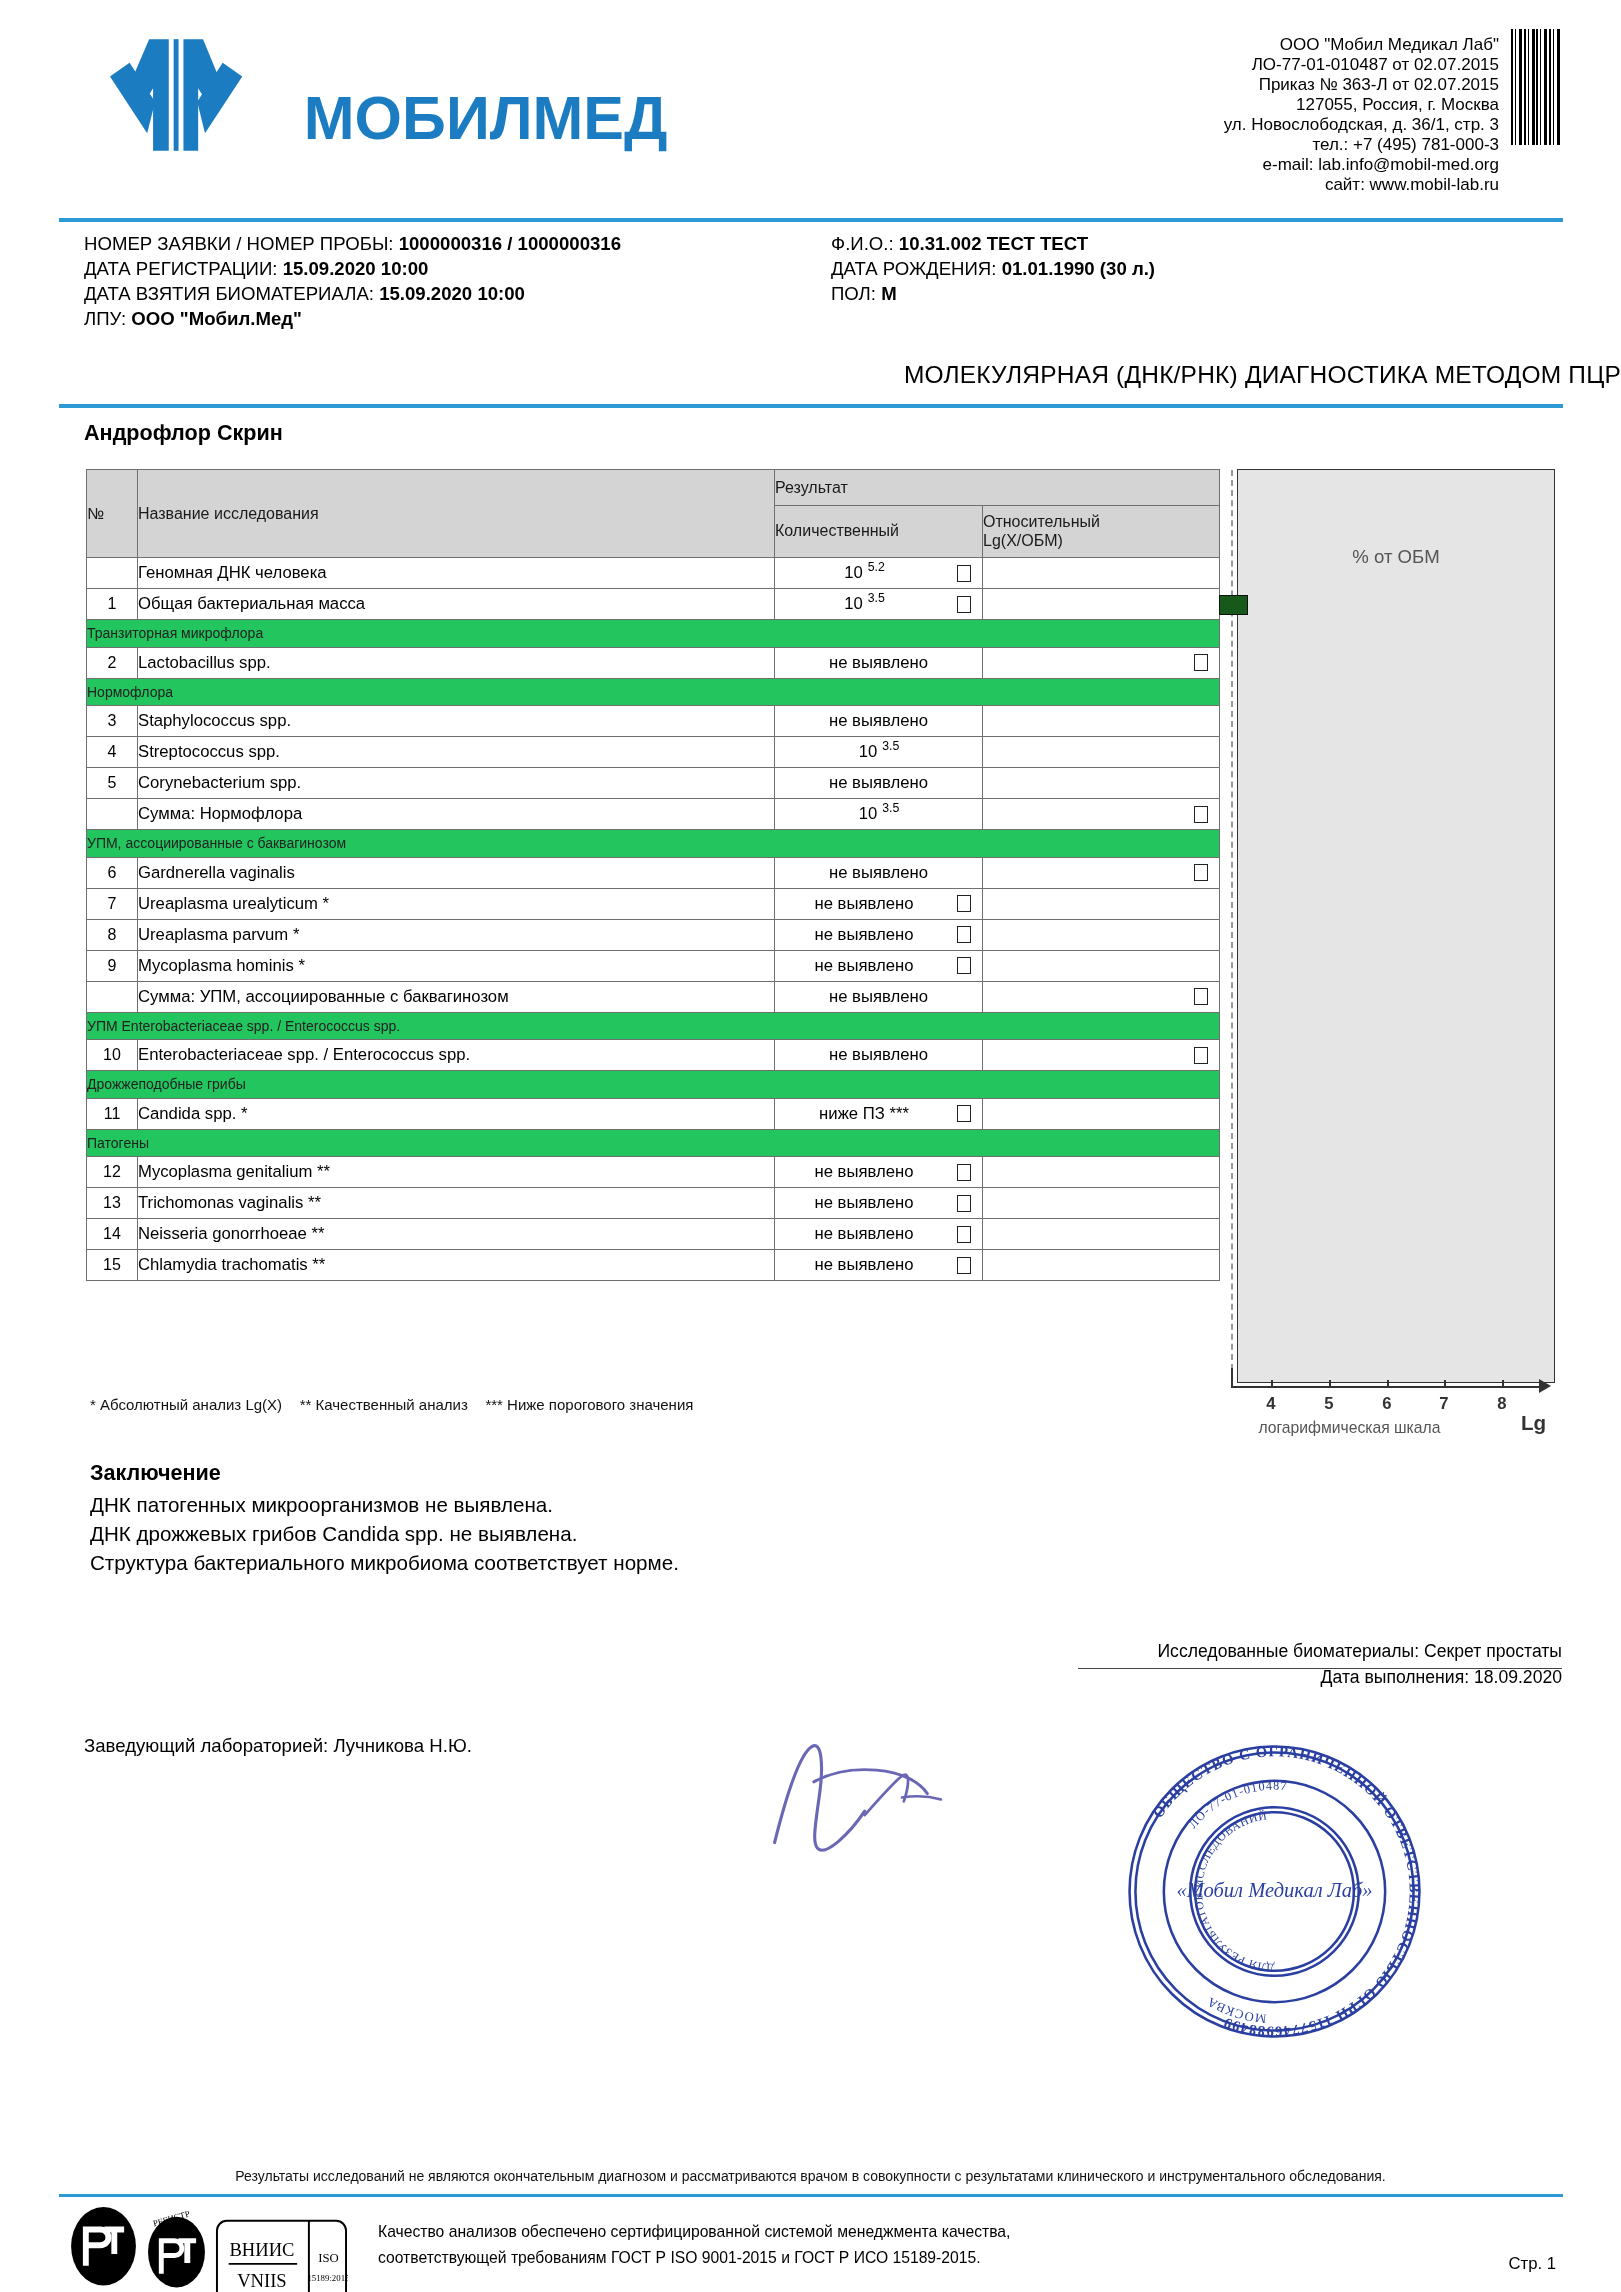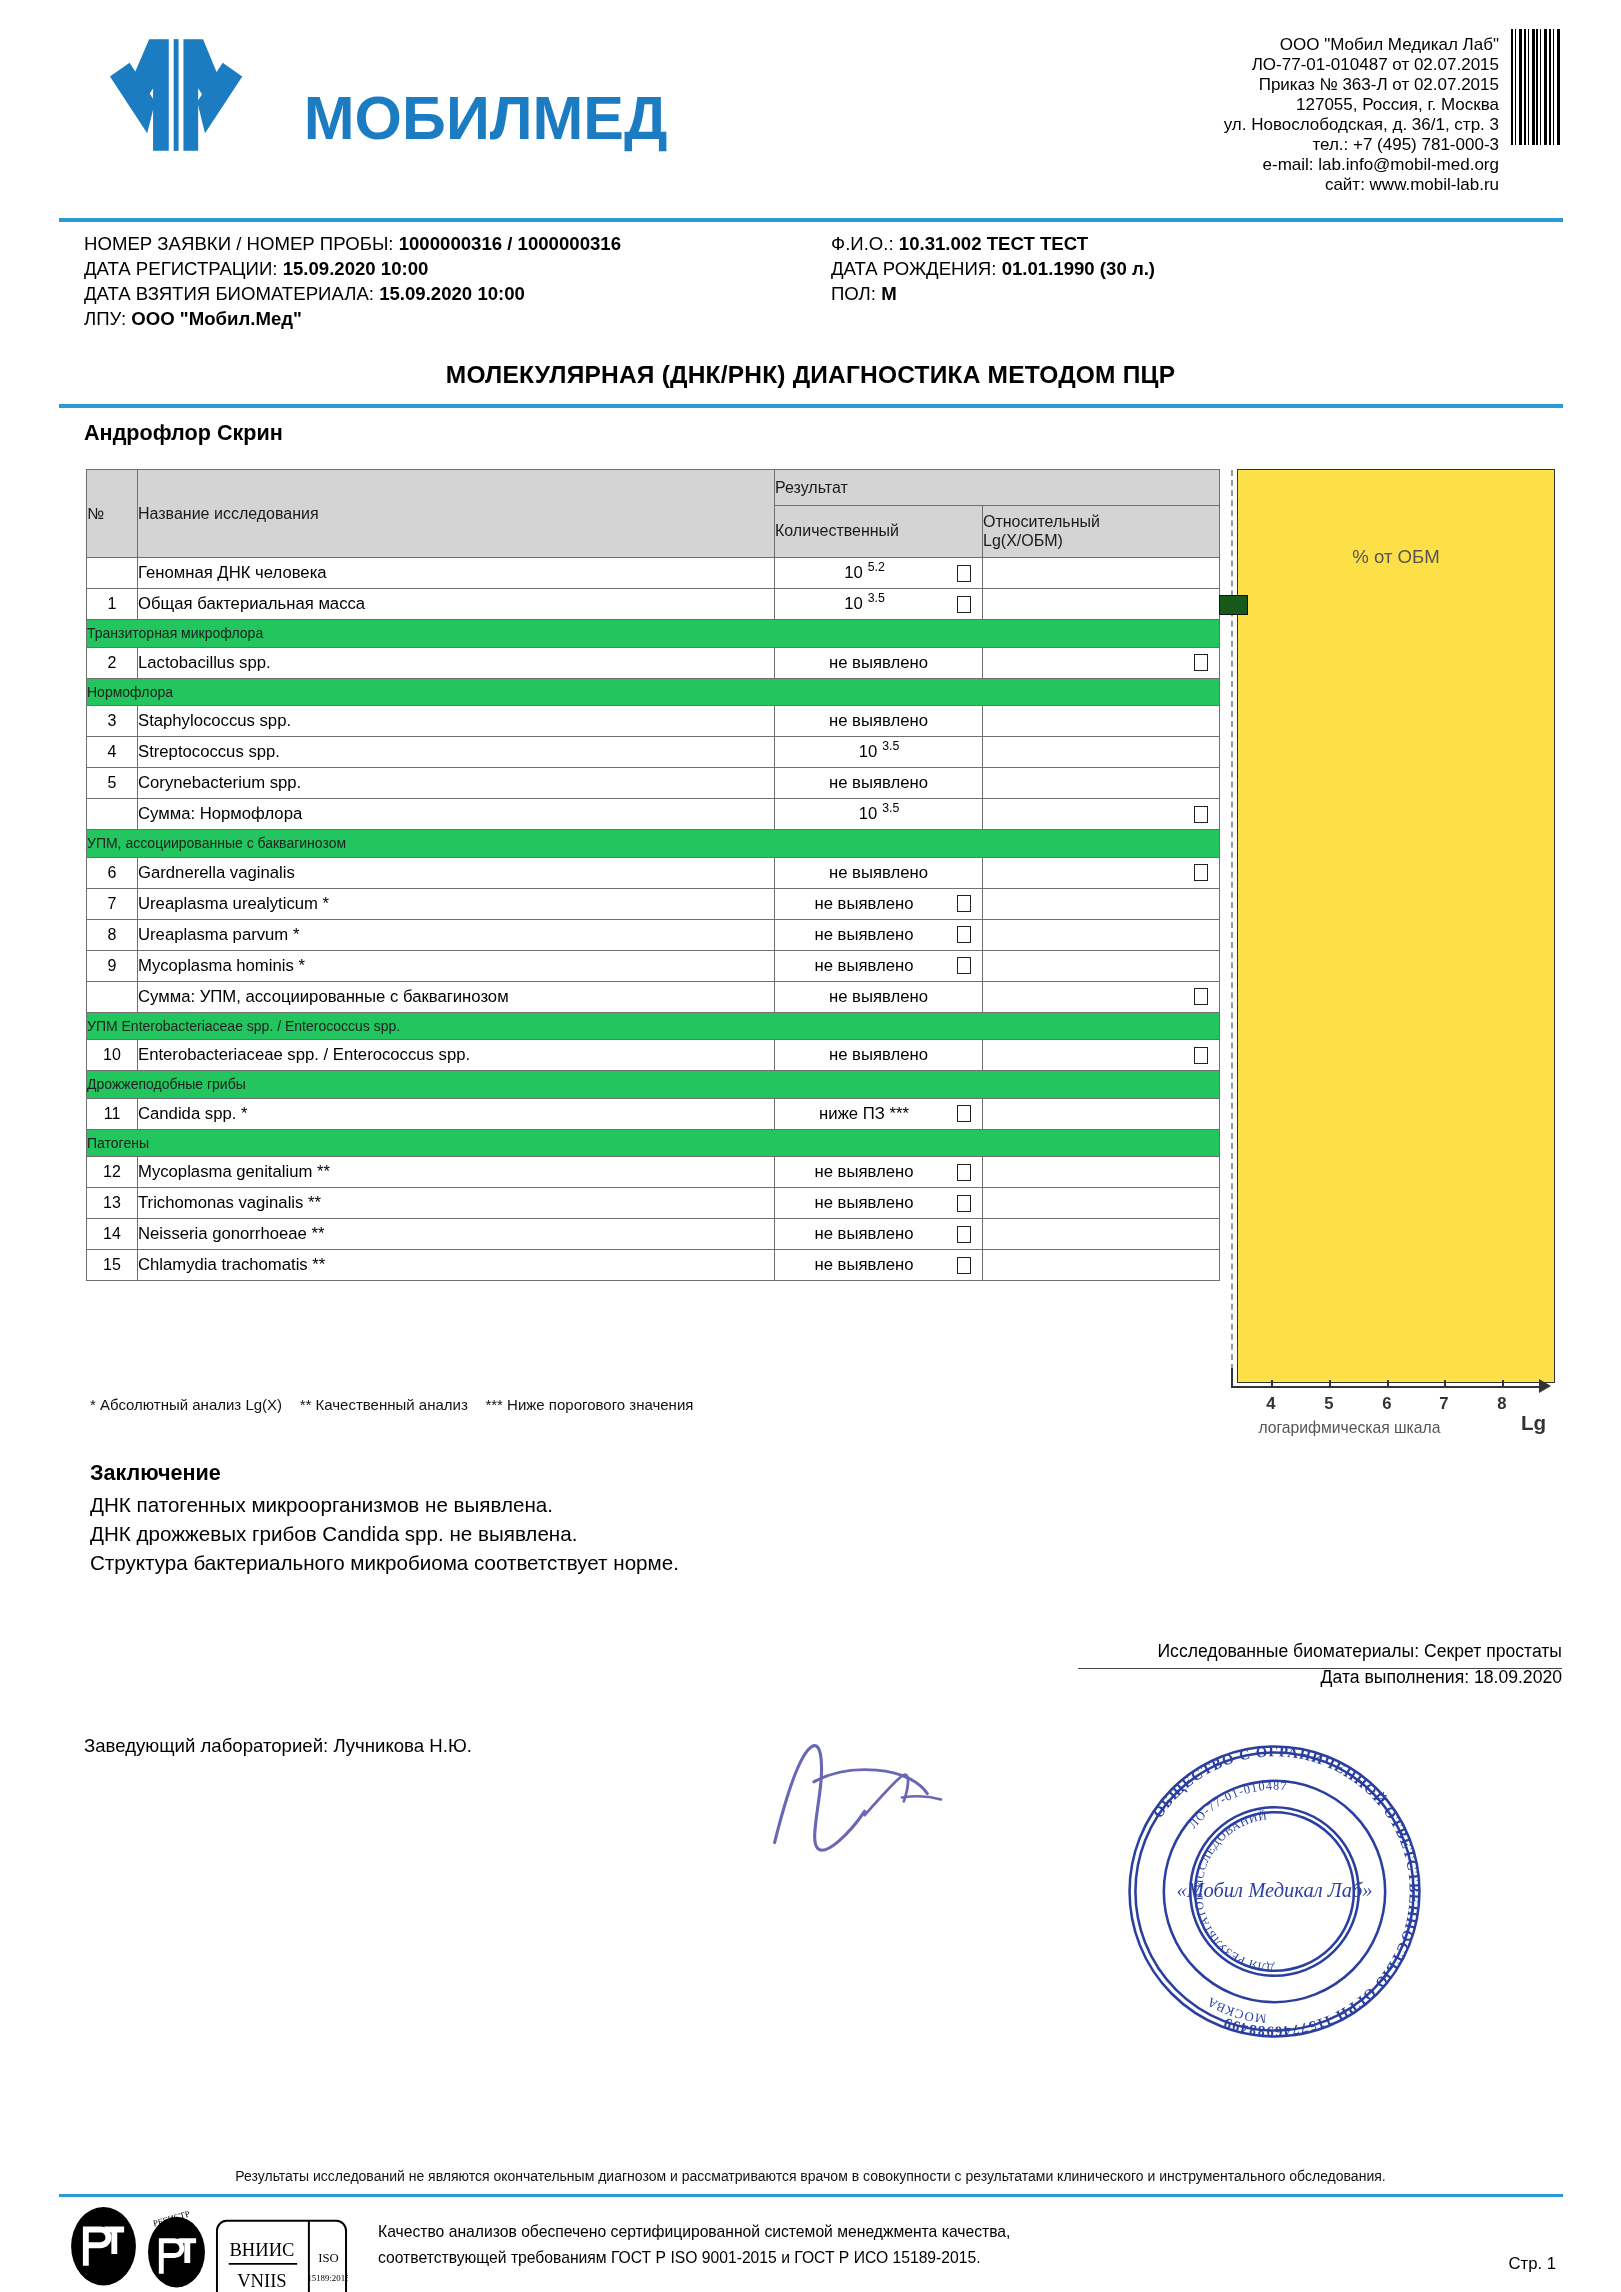--- a/index.html
+++ b/index.html
@@ -97,23 +97,23 @@
   .patient-row { white-space: nowrap; }
   .lbl { font-weight: normal; }
   .val { font-weight: bold; }
 
   
   .main-title {
     position: absolute;
     left: 0;
     top: 361px;
     width: 1621px;
-    text-align: center;
+    text-align: right;
     font-size: 24.5px;
-    font-weight: bold;
+    font-weight: normal;
     letter-spacing: 0.2px;
   }
 
   .panel-title {
     position: absolute;
     left: 84px;
     top: 420px;
     font-size: 21.6px;
     font-weight: bold;
   }
@@ -216,21 +216,21 @@
   .table-note span.sp { display: inline-block; width: 17.6px; }
 
   
   .chart-panel {
     position: absolute;
     left: 1237px;
     top: 469px;
     width: 316px;
     height: 912px;
     border: 1.6px solid #333;
-    background: #fde047;
+    background: #e5e5e5;
   }
   .chart-label {
     position: absolute;
     left: 0; right: 0;
     top: 76px;
     text-align: center;
     font-size: 18.6px;
     color: #555;
   }
   .chart-axis-dash {

